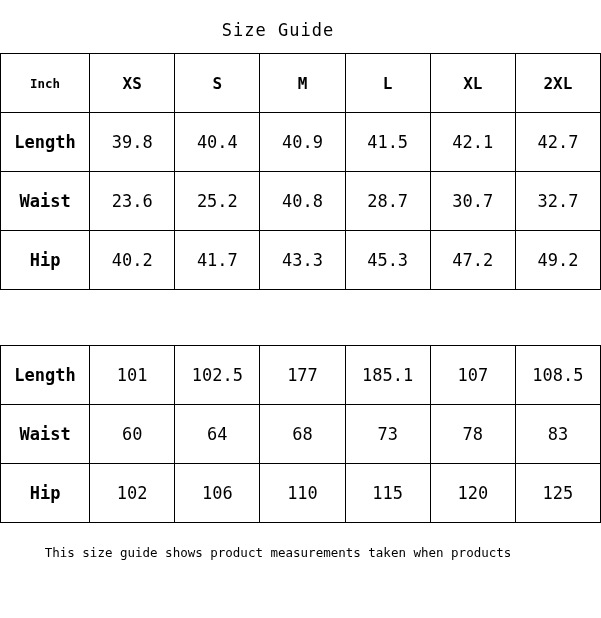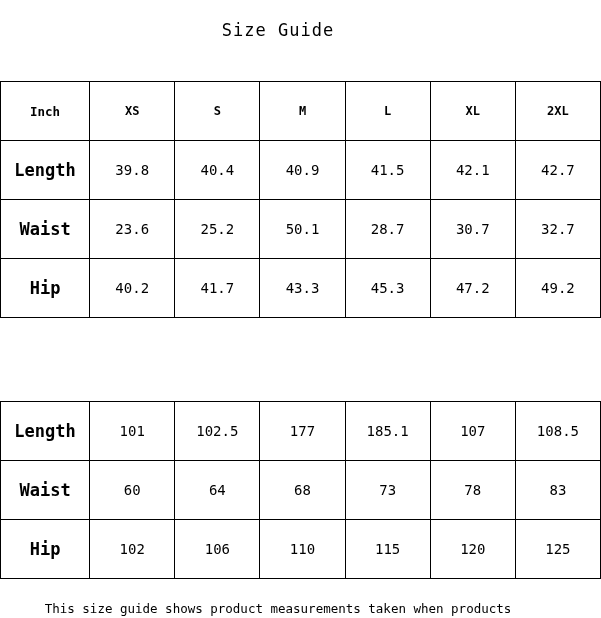--- a/index.html
+++ b/index.html
@@ -26,33 +26,32 @@
     letter-spacing: 1px;
     padding-top: 20px;
     padding-bottom: 13px;
     font-family: "DejaVu Sans Mono", monospace;
     color: #000;
   }
   table.size-table {
     border-collapse: collapse;
     width: 601px;
     table-layout: fixed;
-    margin-top: 28px;
   }
   table.size-table td {
     border: 1px solid #000000;
     height: 56px;
     text-align: center;
     vertical-align: middle;
-    font-size: 14px;
+    font-size: 17px;
     font-family: "DejaVu Sans Mono", monospace;
   }
   table.size-table td.hdr {
     font-weight: bold;
-    font-size: 12px;
+    font-size: 16px;
   }
   table.size-table td.rowlabel {
     font-weight: bold;
     font-size: 17px;
   }
   table.size-table td.corner {
     font-weight: bold;
     font-size: 12.5px;
   }
   .col-label { width: 89px; }
@@ -104,21 +103,21 @@
         <td>40.4</td>
         <td>40.9</td>
         <td>41.5</td>
         <td>42.1</td>
         <td>42.7</td>
       </tr>
       <tr>
         <td class="rowlabel">Waist</td>
         <td>23.6</td>
         <td>25.2</td>
-        <td>50.1</td>
+        <td>40.8</td>
         <td>28.7</td>
         <td>30.7</td>
         <td>32.7</td>
       </tr>
       <tr>
         <td class="rowlabel">Hip</td>
         <td>40.2</td>
         <td>41.7</td>
         <td>43.3</td>
         <td>45.3</td>

